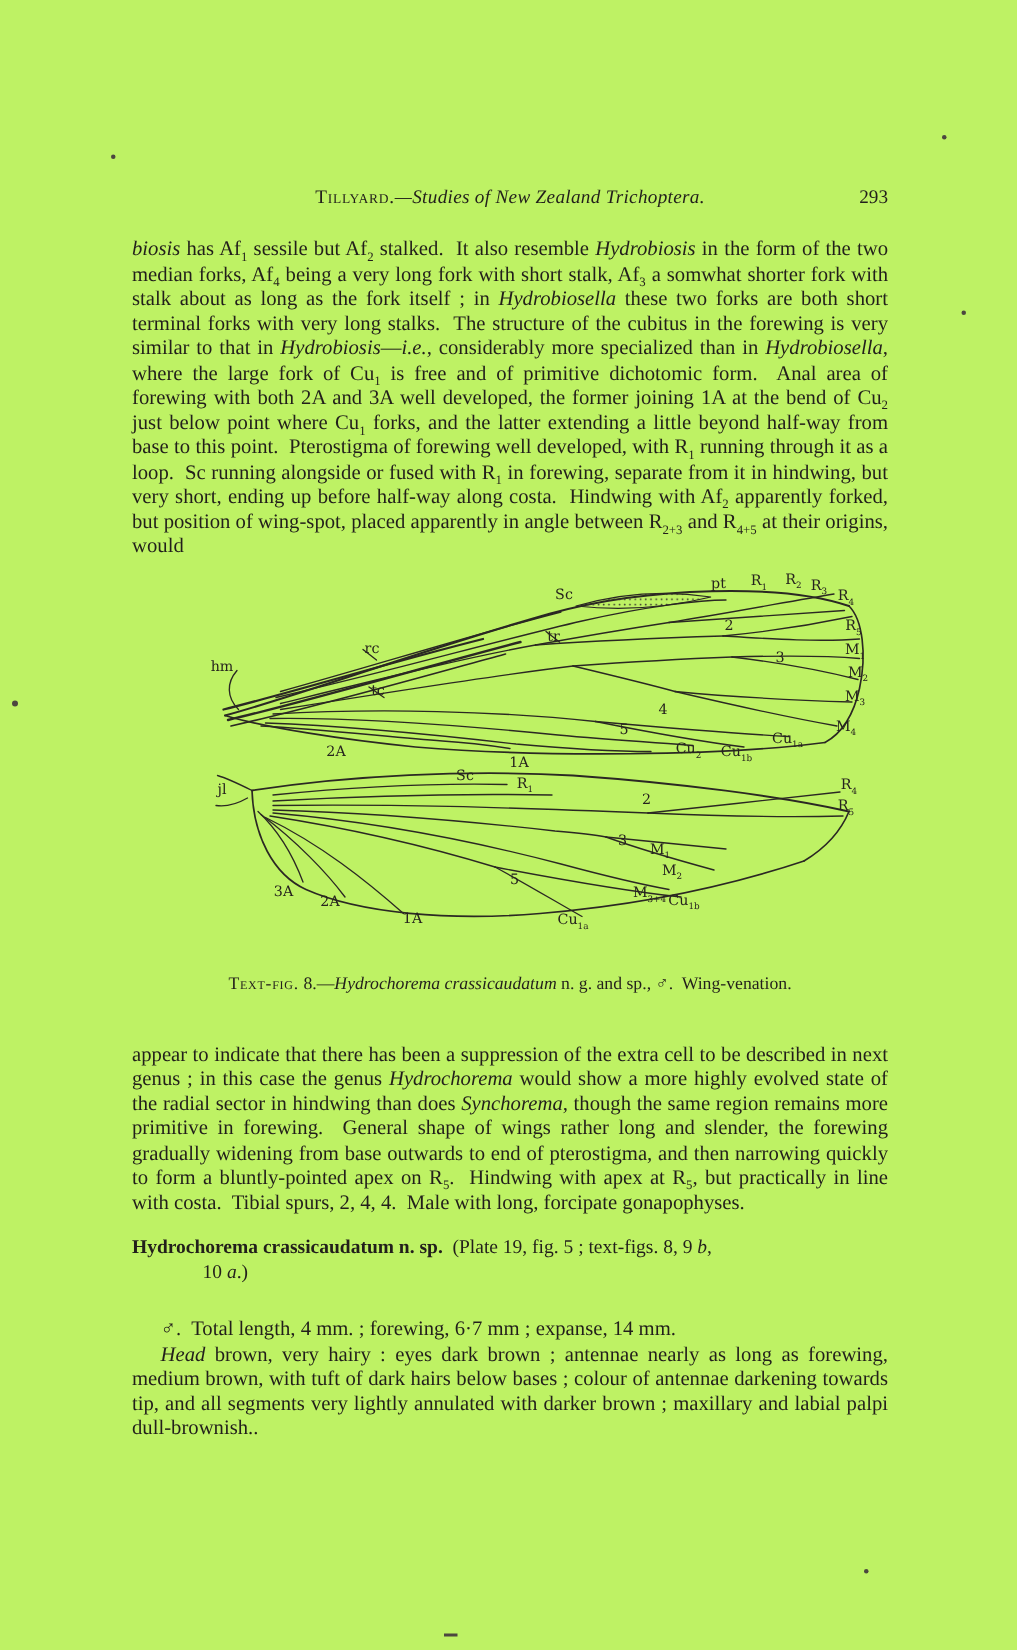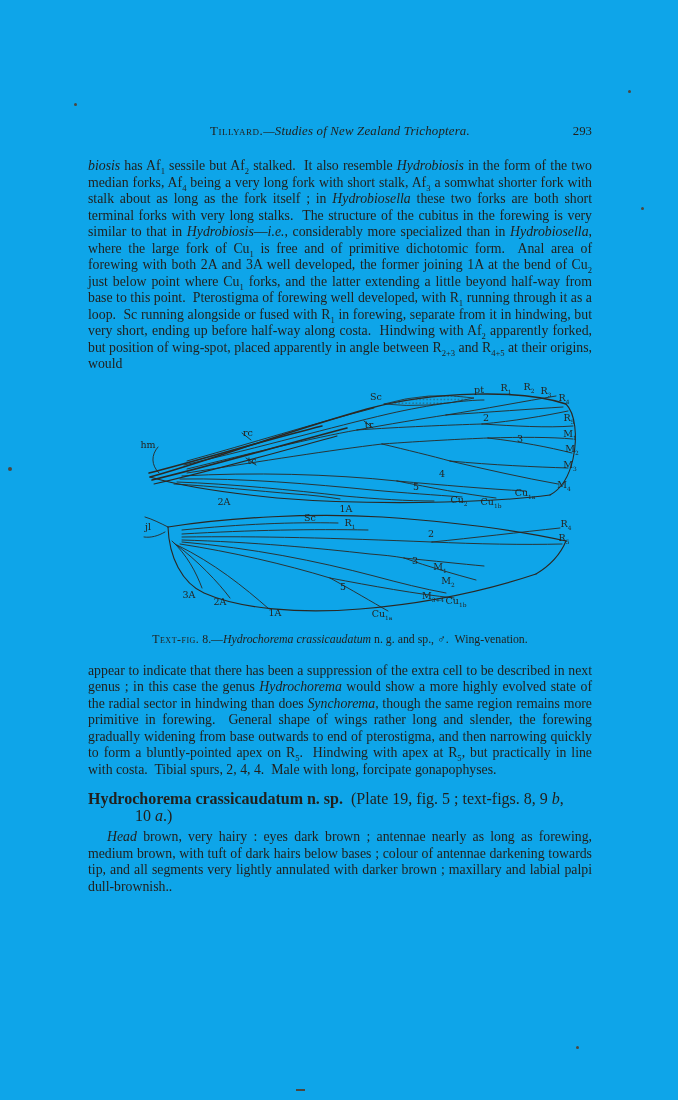--- a/index.html
+++ b/index.html
@@ -3,44 +3,44 @@
 <meta charset="utf-8">
 <style>
   * { margin:0; padding:0; box-sizing:border-box; }
   html,body { width:678px; }
   body {
     width:678px; height:1100px;
     background:#f7f5ef;
     font-family:"Liberation Serif","DejaVu Serif",serif;
     color:#221f1b;
   }
-  .page { position:relative; width:678px; height:1100px; overflow:hidden; background:#0ea5e9; }
+  .page { position:relative; width:678px; height:1100px; overflow:hidden; background:#bef264; }
   .content { position:absolute; left:88px; top:124px; width:504px; }
 
   .running-header { position:relative; text-align:center; font-size:12.8px; margin-bottom:19px; }
   .running-header i { letter-spacing:0.2px; }
   .sc { font-variant:small-caps; letter-spacing:0.5px; }
   .pagenum { position:absolute; right:0; top:0; font-size:12.8px;text-align:right; }
 
   .body-para { font-size:13.8px; line-height:16.5px; text-align:justify; }
   .body-para.indent { text-indent:19px; }
-  .mt { margin-top:16px; }
+  .mt { margin-top:32px; }
   sub { font-size:0.62em; line-height:0; }
 
   .figure { position:relative; width:460px; height:245px; margin:8px 0 2px 44px; }
   .figure svg { position:absolute; left:0; top:0; }
   .fig-label {
     position:absolute; font-size:9.5px; line-height:1; white-space:nowrap;
     transform:translate(-50%,-50%); color:#26231e;
     font-family:"DejaVu Serif",serif;
   }
 
-  .caption { text-align:center; font-size:11.8px; line-height:15px; margin-top:6px; }
+  .caption { text-align:center; font-size:11.8px; line-height:15px; margin-top:22px; }
 
-  .species-heading { font-size:16px; line-height:17px; margin:12px 0 5px; }
+  .species-heading { font-size:13px; line-height:17px; margin:12px 0 22px; }
   .species-heading .heading-line2 { padding-left:47px;font-family:Liberation Serif, serif; }
 
   .speck { position:absolute; background:#4c473f; border-radius:50%; }
 </style>
 </head>
 <body>
 
 <div class="page">
 
   <div class="speck" style="left:74px;top:103px;width:3px;height:3px"></div>
@@ -173,17 +173,18 @@
     </div>
 
     <p class="body-para mt">appear to indicate that there has been a suppression of the extra cell to be described in next genus ; in this case the genus <i>Hydrochorema</i> would show a more highly evolved state of the radial sector in hindwing than does <i>Synchorema</i>, though the same region remains more primitive in forewing.&nbsp; General shape of wings rather long and slender, the forewing gradually widening from base outwards to end of pterostigma, and then narrowing quickly to form a bluntly-pointed apex on R<sub>5</sub>.&nbsp; Hindwing with apex at R<sub>5</sub>, but practically in line with costa.&nbsp; Tibial spurs, 2, 4, 4.&nbsp; Male with long, forcipate gonapophyses.</p>
 
 
     <div class="species-heading">
       <div><b>Hydrochorema crassicaudatum n. sp.</b>&nbsp; (Plate 19, fig. 5 ; text-figs. 8, 9 <i>b</i>,</div>
       <div class="heading-line2">10 <i>a</i>.)</div>
     </div>
 
+    <p class="body-para indent">♂.&nbsp; Total length, 4 mm. ; forewing, 6·7 mm ; expanse, 14 mm.</p>
 
     <p class="body-para indent"><i>Head</i> brown, very hairy : eyes dark brown ; antennae nearly as long as forewing, medium brown, with tuft of dark hairs below bases ; colour of antennae darkening towards tip, and all segments very lightly annulated with darker brown ; maxillary and labial palpi dull-brownish..</p>
 
   </div>
 </div>
 
 </body></html>

